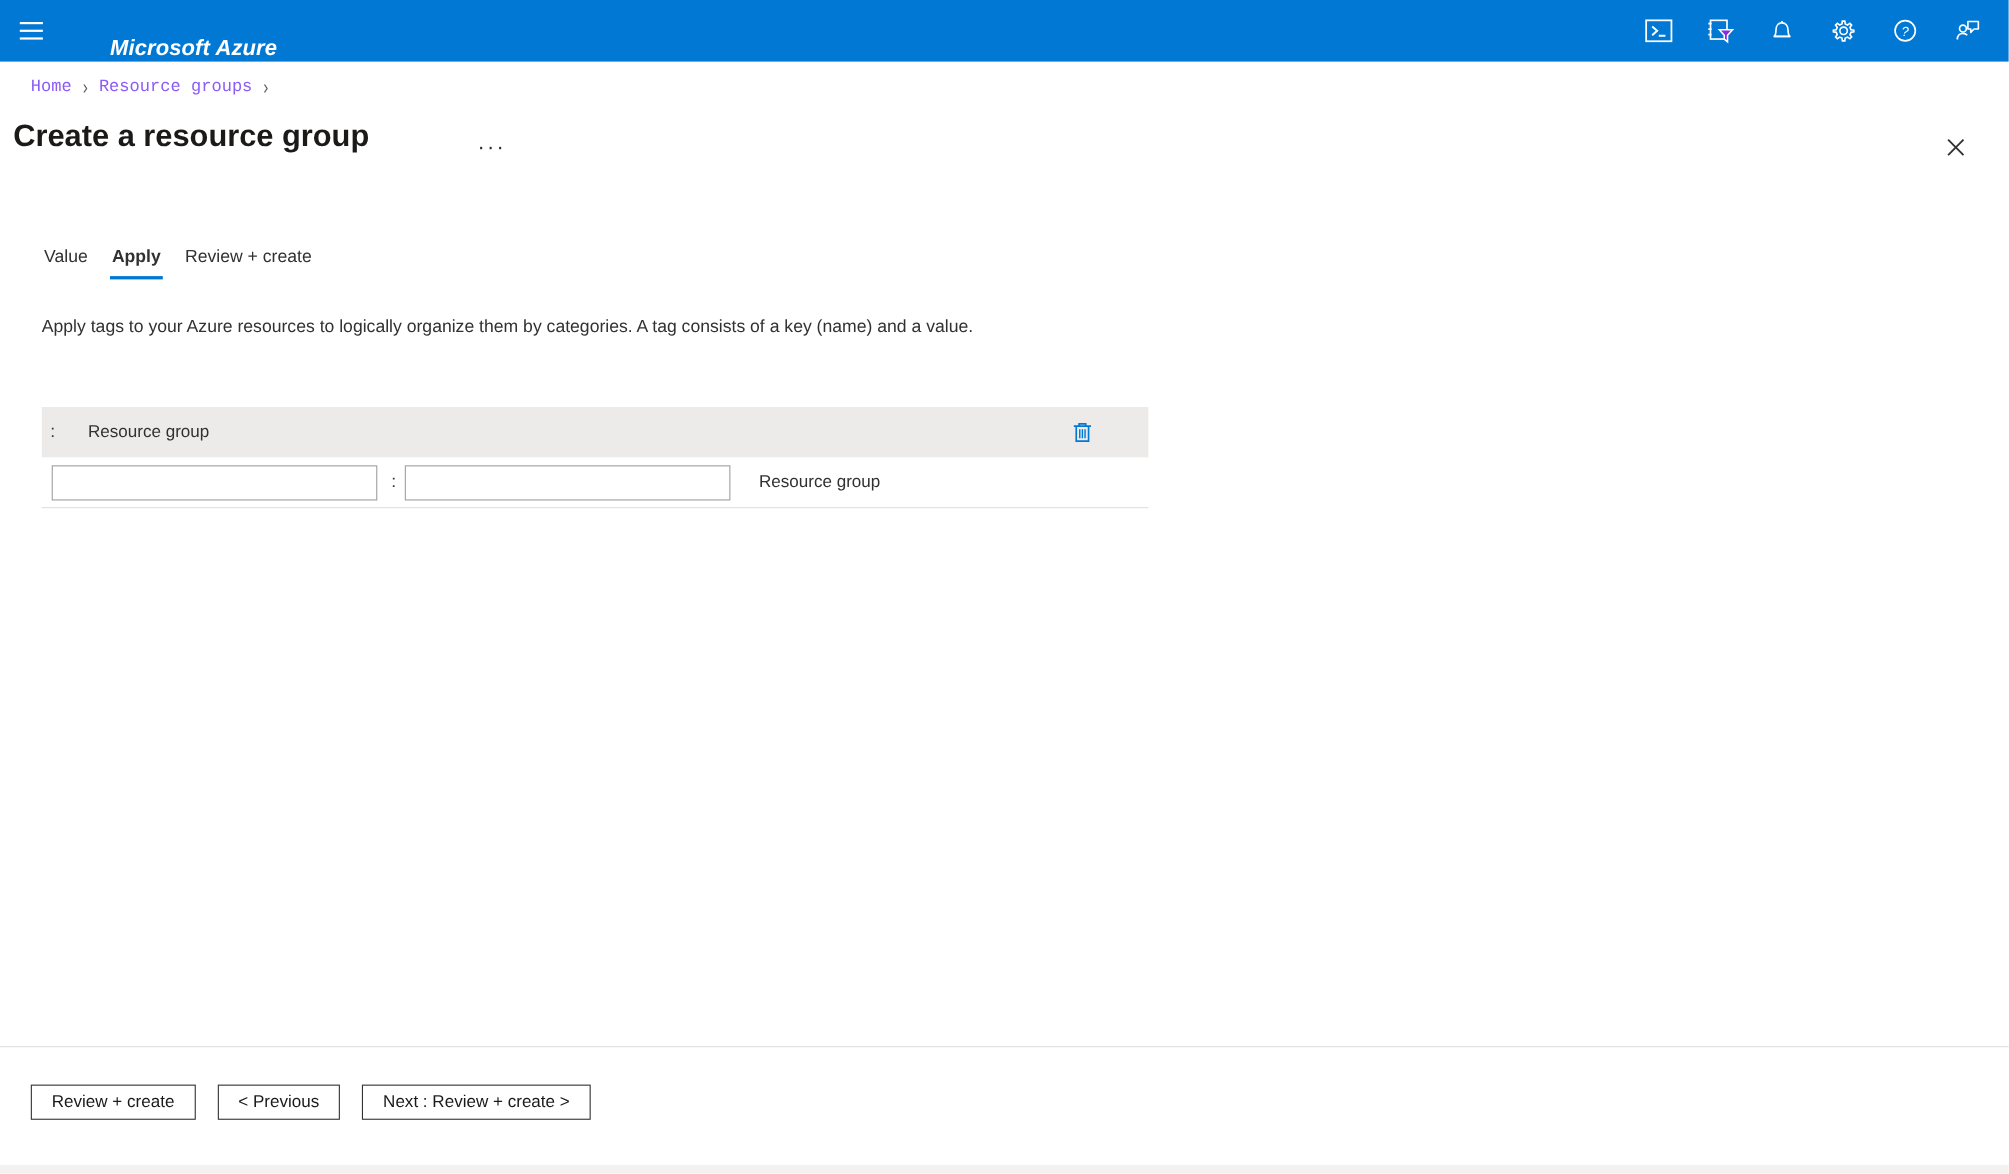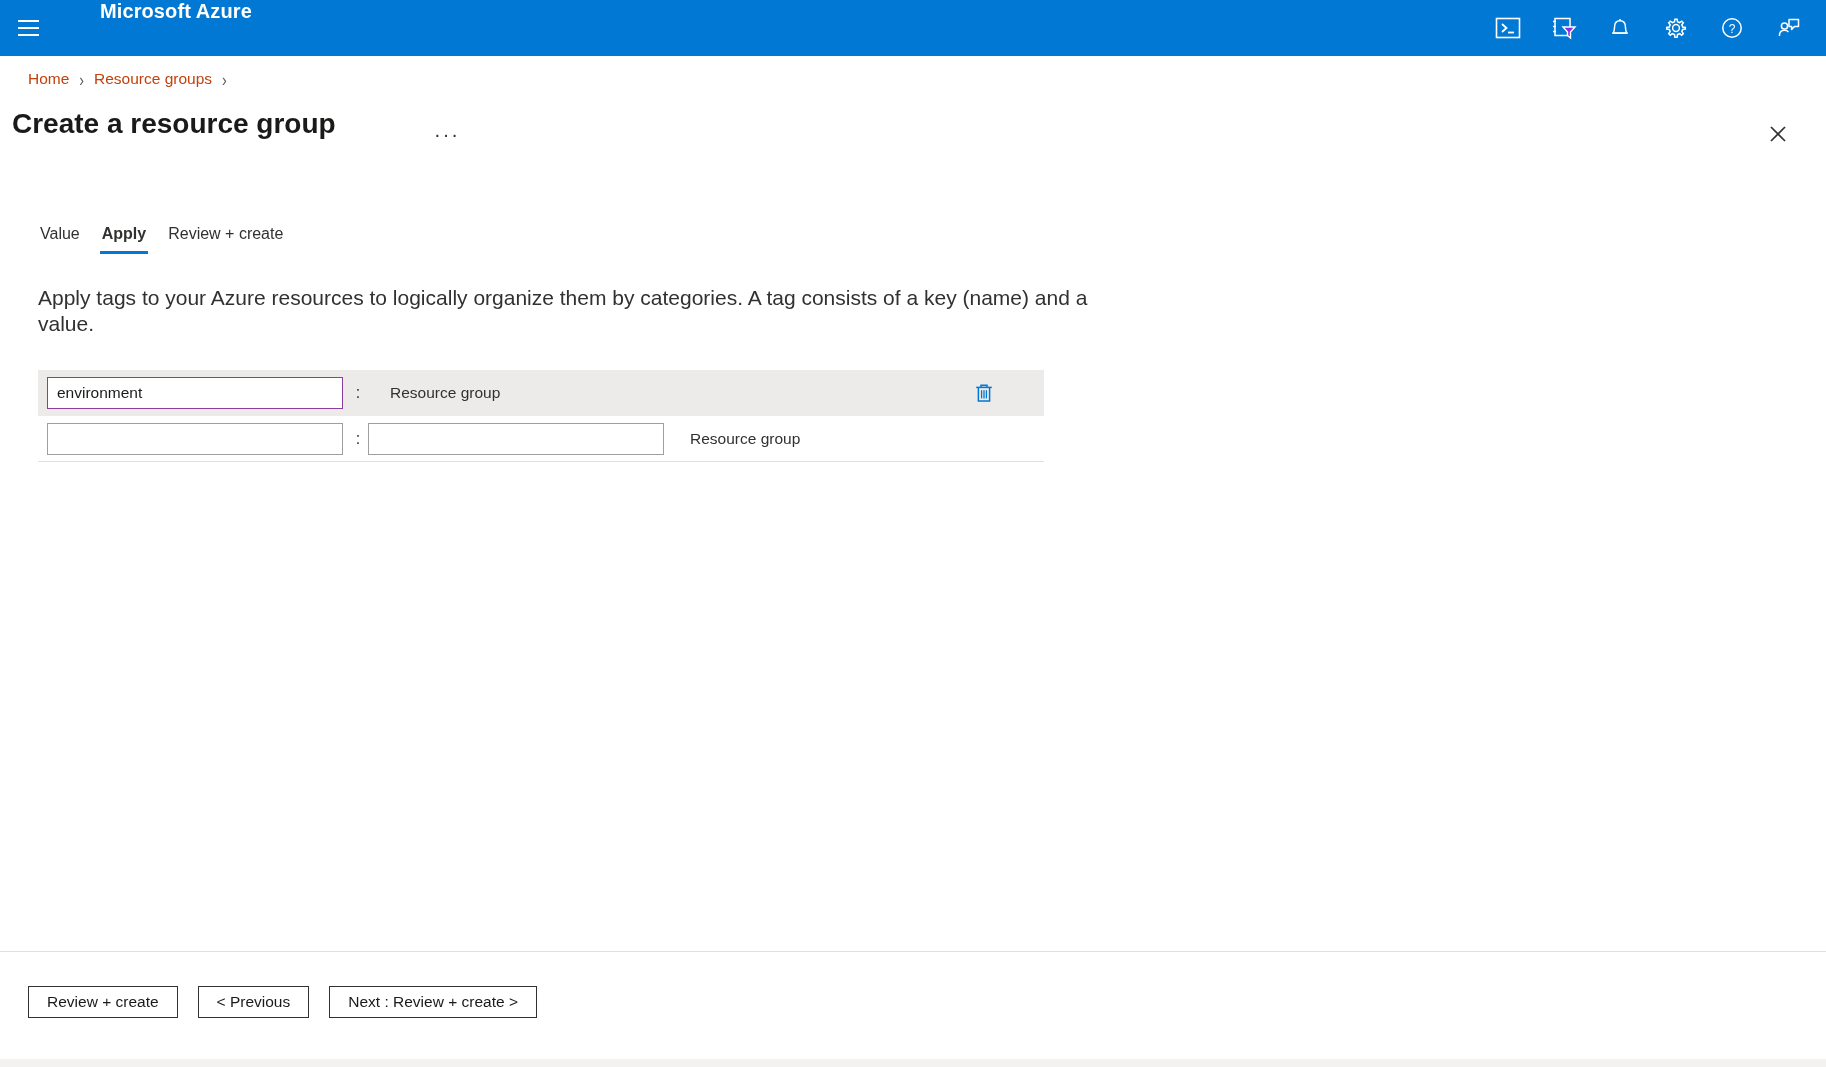--- a/index.html
+++ b/index.html
@@ -9,21 +9,21 @@
     background: #ffffff;
     font-family: "Liberation Sans", sans-serif;
     overflow: hidden;
   }
 
   
   .topbar {
     position: absolute; top: 0; left: 0;
     width: 1826px; height: 56px;
     background: #0078d4;
-    display: flex; align-items: flex-start;
+    display: flex; align-items: flex-end; font-style: italic;
   }
   .hamburger {
     width: 56px; height: 56px;
     display: flex; flex-direction: column; align-items: center; justify-content: center;
     cursor: pointer;
   }
   .hamburger span {
     display: block; width: 21px; height: 2px; background: #ffffff; margin: 2.6px 0;
   }
   .brand {
@@ -51,21 +51,21 @@
     display: flex; align-items: center; justify-content: center;
     cursor: pointer;
   }
 
   
   .breadcrumb {
     position: absolute; left: 28px; top: 70px;
     display: flex; align-items: center;
     font-size: 15.5px;
   }
-  .crumb { color: #c2410c; cursor: pointer; white-space: nowrap; }
+  .crumb { color: #8b5cf6; cursor: pointer; white-space: nowrap; font-family: Liberation Mono, monospace; }
   .crumb-sep {
     color: #605e5c; margin: 0 10px; font-size: 14px;
     display: inline-block; transform: scaleY(1.35);
   }
 
   
   .pagetitle {
     position: absolute; left: 12px; top: 108px;
     font-size: 28px; font-weight: bold; color: #1b1a19;
     white-space: nowrap;
@@ -98,21 +98,21 @@
   .tab.selected::after {
     content: ""; position: absolute;
     left: 9px; right: 9px; bottom: 0;
     height: 3px; background: #0078d4;
   }
 
   
   .desc {
     position: absolute; left: 38px; top: 285px;
     width: 1060px;
-    font-size: 21px; color: #323130; line-height: 26px;
+    font-size: 16px; color: #323130; line-height: 26px;
   }
   .link { color: #0f6cbd; cursor: pointer; }
   .ext-icon { display: inline-block; vertical-align: -1px; margin-left: 4px; }
 
   
   .tagtable { position: absolute; left: 38px; top: 370px; width: 1006px; }
   .thead { display: flex; align-items: center; height: 38px; }
   .th {
     font-size: 15.5px; font-weight: bold; color: #323130;
     display: flex; align-items: center; white-space: nowrap;
@@ -279,23 +279,20 @@
 
 <div class="desc">
   <div>Apply tags to your Azure resources to logically organize them by categories. A tag consists of a key (name) and a value.</div>
 </div>
 
 <div class="tagtable">
 
 
   <div class="rowwrap">
     <div class="trow filled">
-      <div class="cell-name">
-        <input class="tinput accent" type="text" value="environment" style="">
-      </div>
       <div class="colon">:</div>
       <div class="cell-resource">Resource group</div>
     </div>
     <div class="delete-btn">
       <svg width="20" height="22" viewBox="0 0 20 22">
         <line x1="2.2" y1="5.4" x2="17.8" y2="5.4" stroke="#0078d4" stroke-width="1.5"></line>
         <path d="M7 5.4 L7 3.3 L13 3.3 L13 5.4" fill="none" stroke="#0078d4" stroke-width="1.5"></path>
         <path d="M4.4 5.4 L4.4 19 L15.6 19 L15.6 5.4" fill="none" stroke="#0078d4" stroke-width="1.5"></path>
         <line x1="7.6" y1="8.2" x2="7.6" y2="16.4" stroke="#0078d4" stroke-width="1.3"></line>
         <line x1="10" y1="8.2" x2="10" y2="16.4" stroke="#0078d4" stroke-width="1.3"></line>

